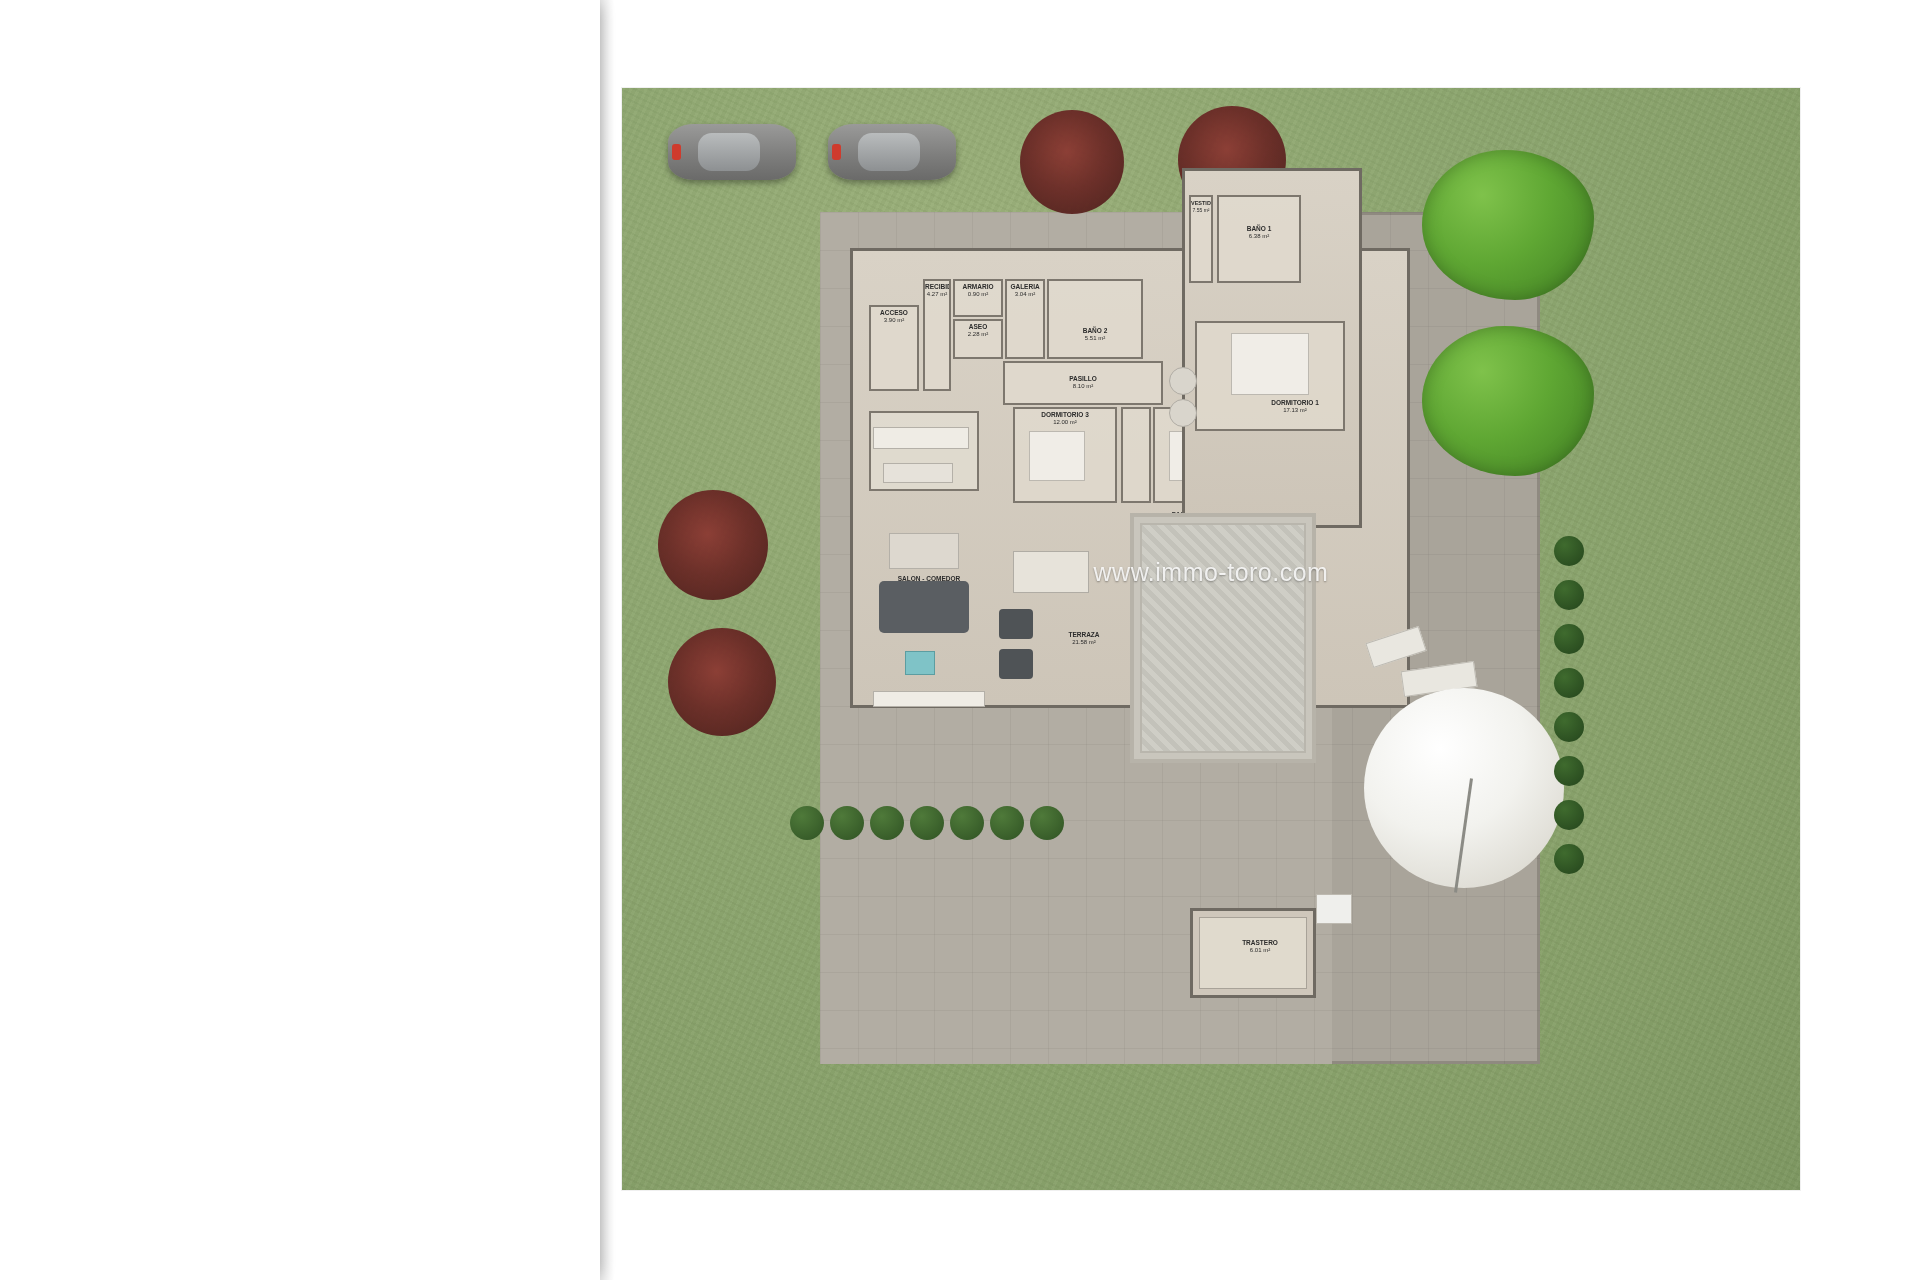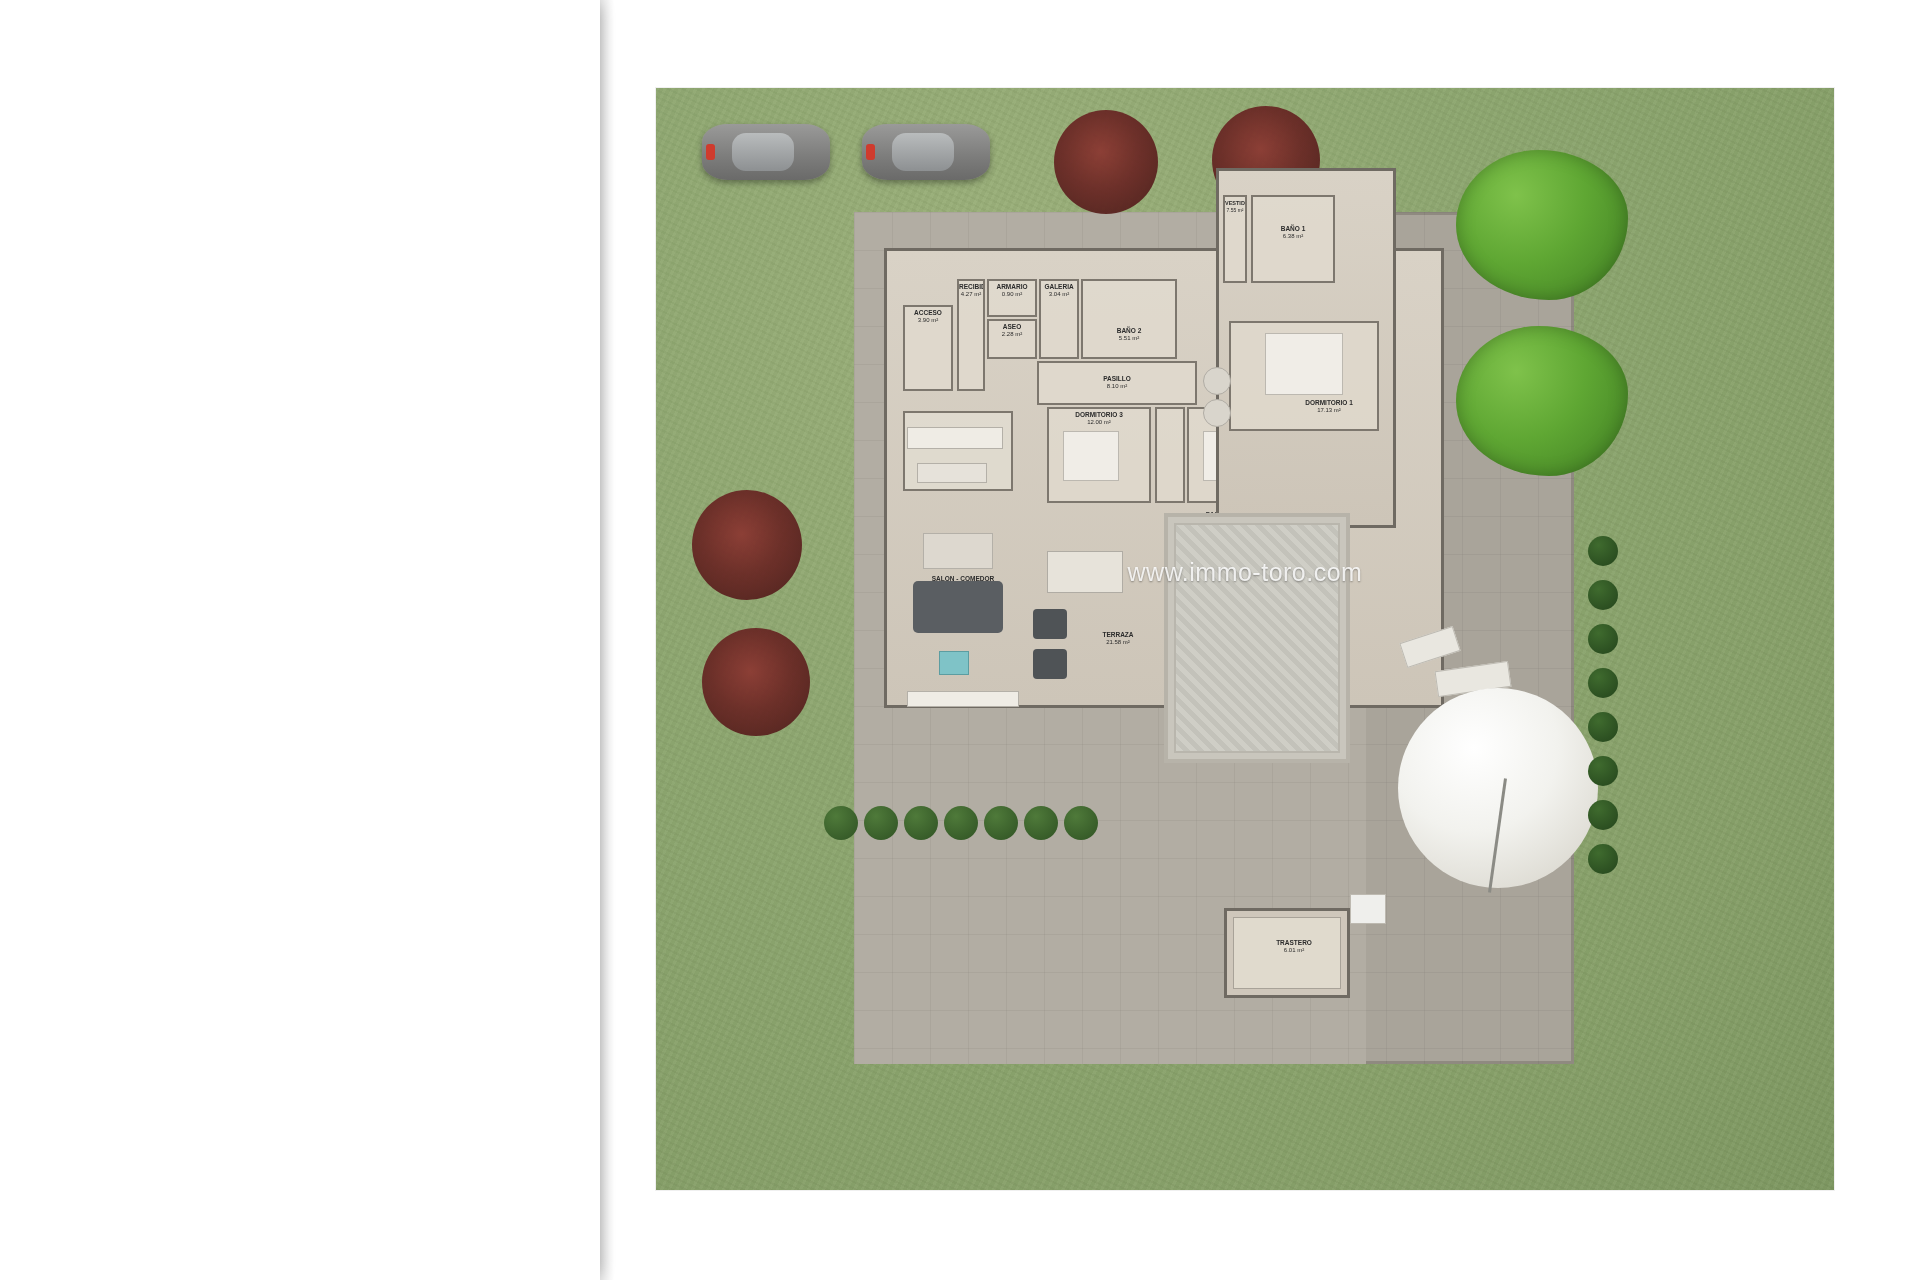--- a/index.html
+++ b/index.html
@@ -63,21 +63,21 @@
 
   .tblA { left: 118px; top: 42px; width: 470px; }
   .tblB { left: 118px; top: 904px; width: 470px; }
 
   .t2 .col-n { width: 355px; }
   .t2 .col-v { width: 115px; }
 
   
   .render {
     position: absolute;
-    left: 656px; top: 88px;
+    left: 622px; top: 88px;
     width: 1178px; height: 1102px;
     background:
       radial-gradient(ellipse at 30% 20%, #9bb07a 0%, #8da66f 40%, #869f68 75%, #7d9761 100%);
     overflow: hidden;
     box-shadow: 0 0 0 1px rgba(0,0,0,0.06);
   }
   .lawn-tex {
     position:absolute; inset:0;
     background-image:
       repeating-linear-gradient(115deg, rgba(255,255,255,0.035) 0 3px, rgba(0,0,0,0.02) 3px 7px),

